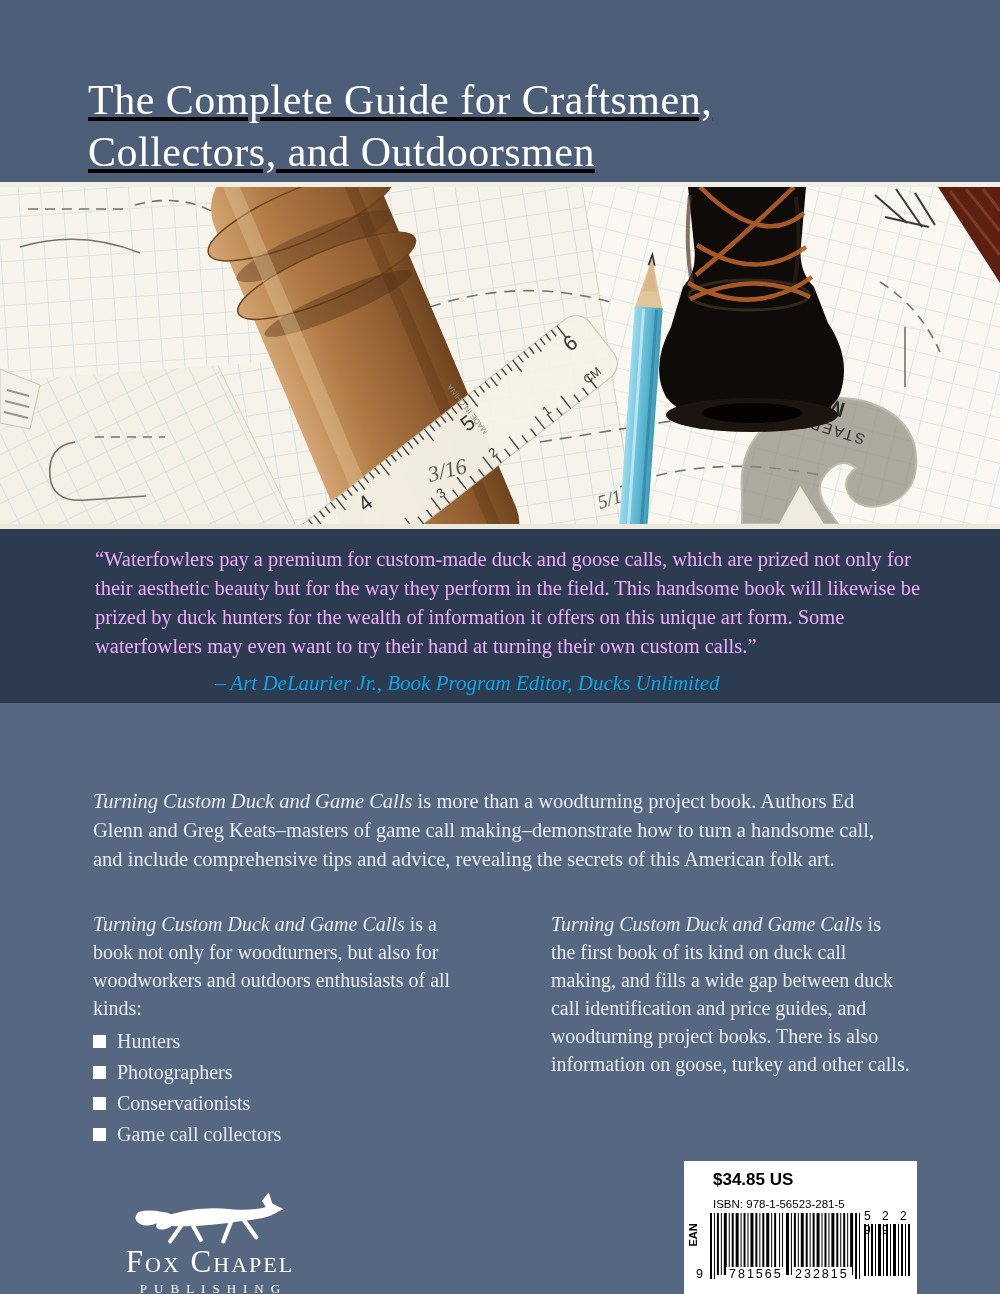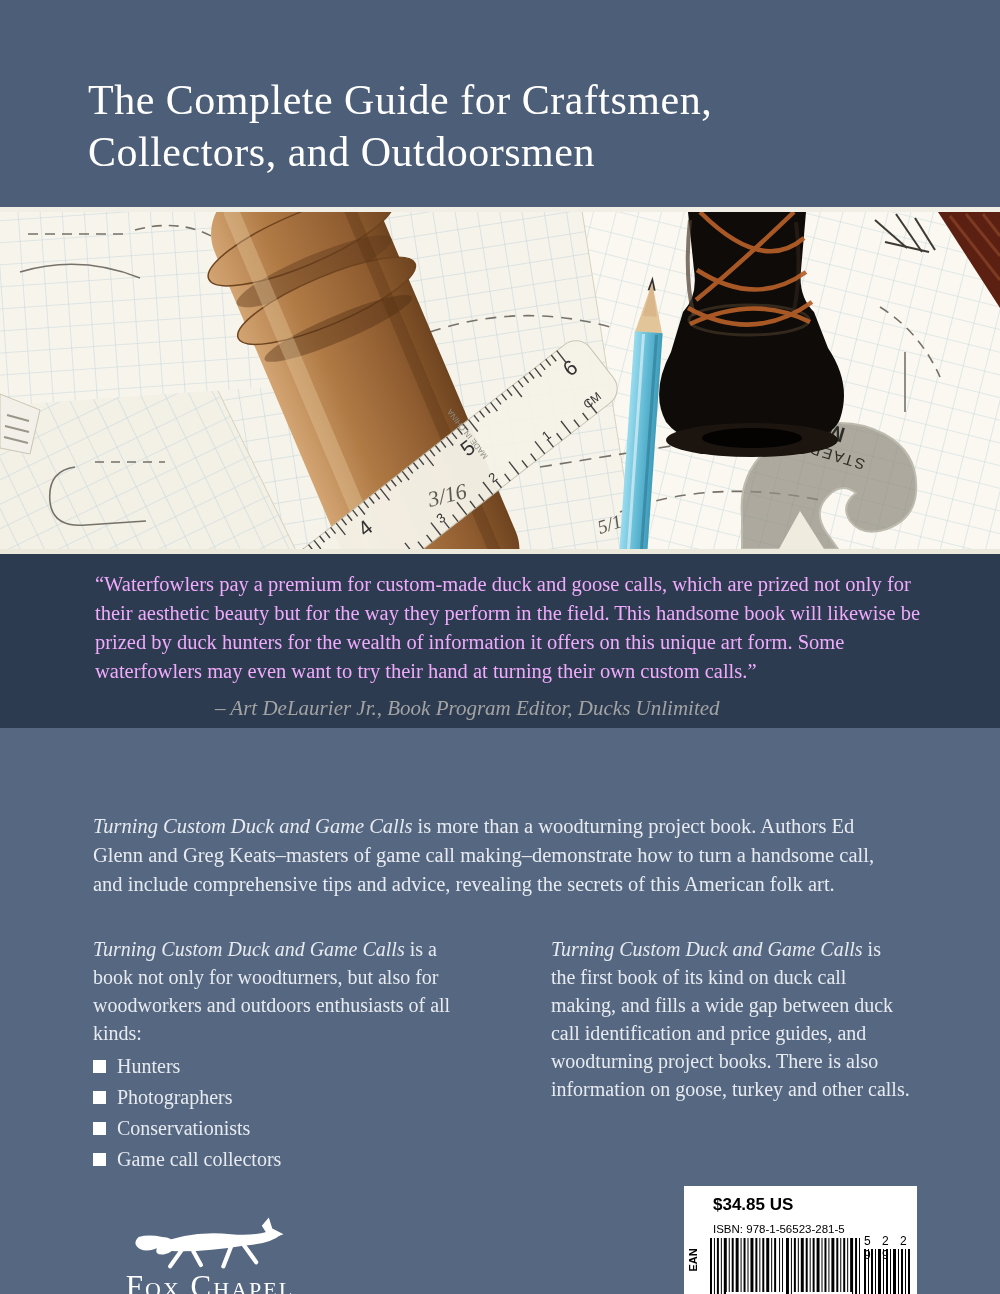--- a/index.html
+++ b/index.html
@@ -1,34 +1,34 @@
 <!DOCTYPE html>
 <html><head>
 <meta charset="utf-8">
 <style>
   * { margin:0; padding:0; box-sizing:border-box; }
   html,body { width:1000px; }
   body { font-family:"Liberation Serif", serif; background:#566781; }
   .page { position:relative; width:1000px; height:1294px; overflow:hidden; }
 
   
-  .band-top { height:207px; background:#4d5e78; }
+  .band-top { height:182px; background:#4d5e78;text-decoration:underline; }
   .band-top h1 { padding:74px 40px 0 88px; color:#ffffff; font-size:42px;
                  line-height:52px; font-weight:normal; letter-spacing:0.5px; }
 
   
   .photo-strip { height:347px; border-top:5px solid #f1eee5; border-bottom:5px solid #ebe8dc;
                  background:#e4decf; }
   .photo-strip svg { display:block; width:1000px; height:337px; }
 
   
   .band-quote { height:174px; background:#2d3b51; padding-top:16px; }
   .band-quote .quote { width:828px; margin-left:95px; color:#f0abfc;
                        font-size:20.5px; line-height:29px; }
-  .band-quote .attribution { margin:10px 0 0 215px; color:#a3a3a3;
+  .band-quote .attribution { margin:10px 0 0 215px; color:#0ea5e9;
                              font-style:italic; font-size:21px; }
 
   
   .band-main { position:relative; height:566px; background:#566781; color:#e7ebf0; }
   .intro { margin:84px 95px 0 93px; font-size:20.5px; line-height:29px; }
   .italic-title { font-style:italic; }
   .columns { display:flex; margin:36px 90px 0 93px; gap:30px; }
   .col-left  { width:420px; font-size:20px; line-height:28px; }
   .col-right { width:397px; font-size:20px; line-height:28px;margin-left:48px; }
   .bullets { list-style:none; margin-top:4px; }

